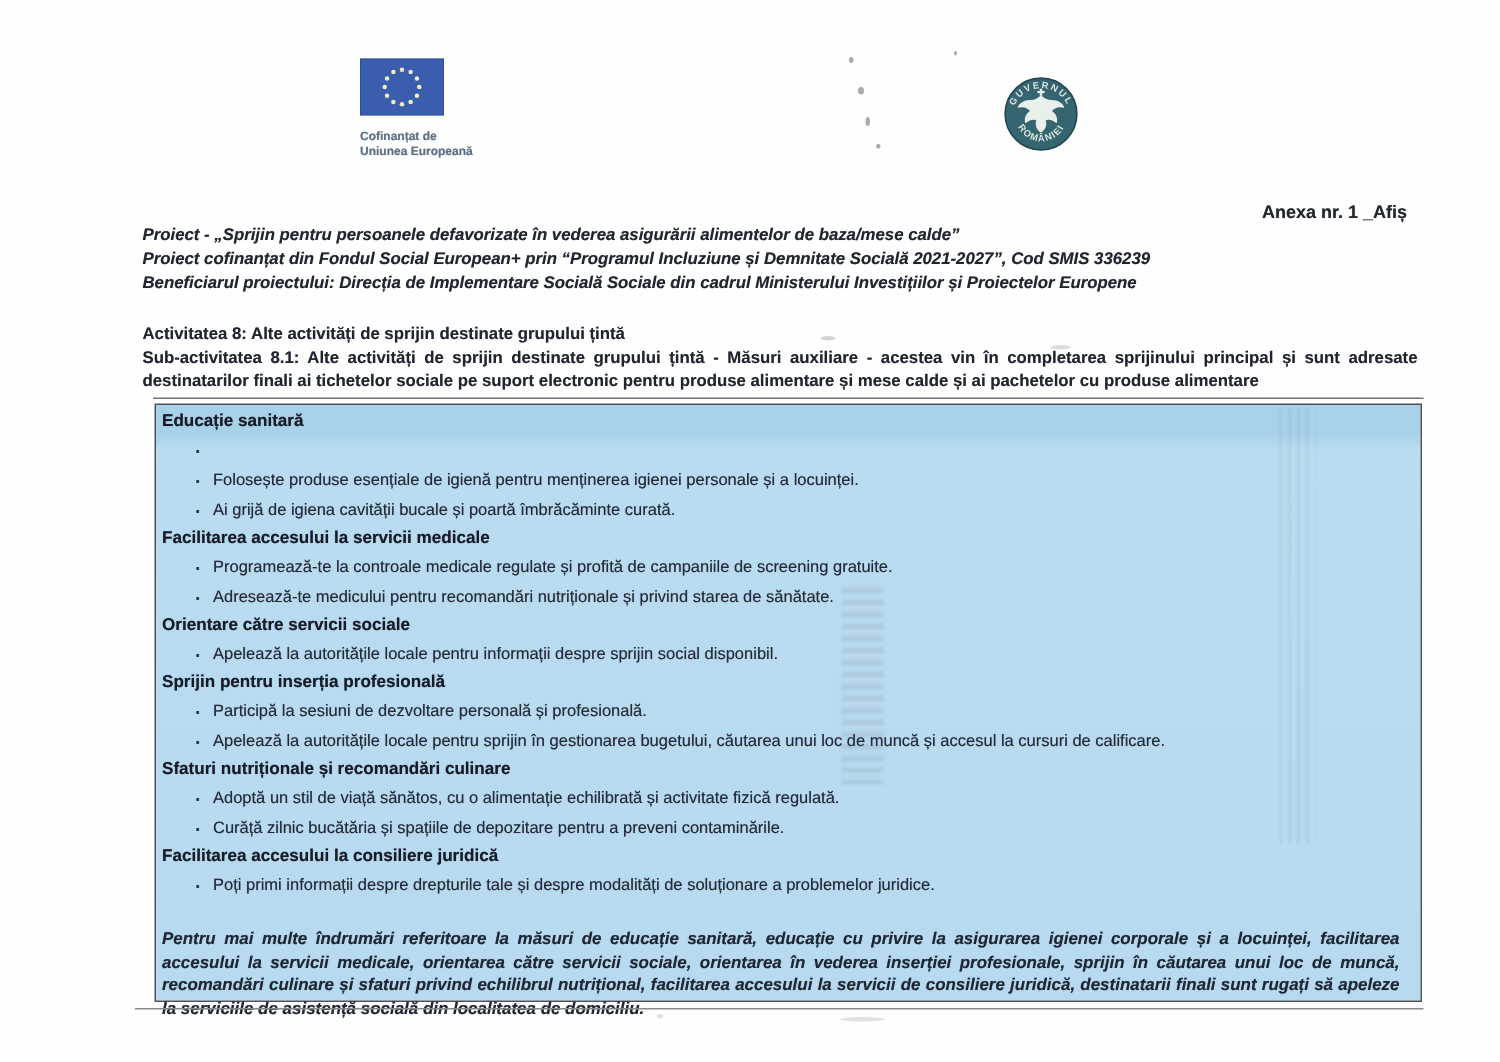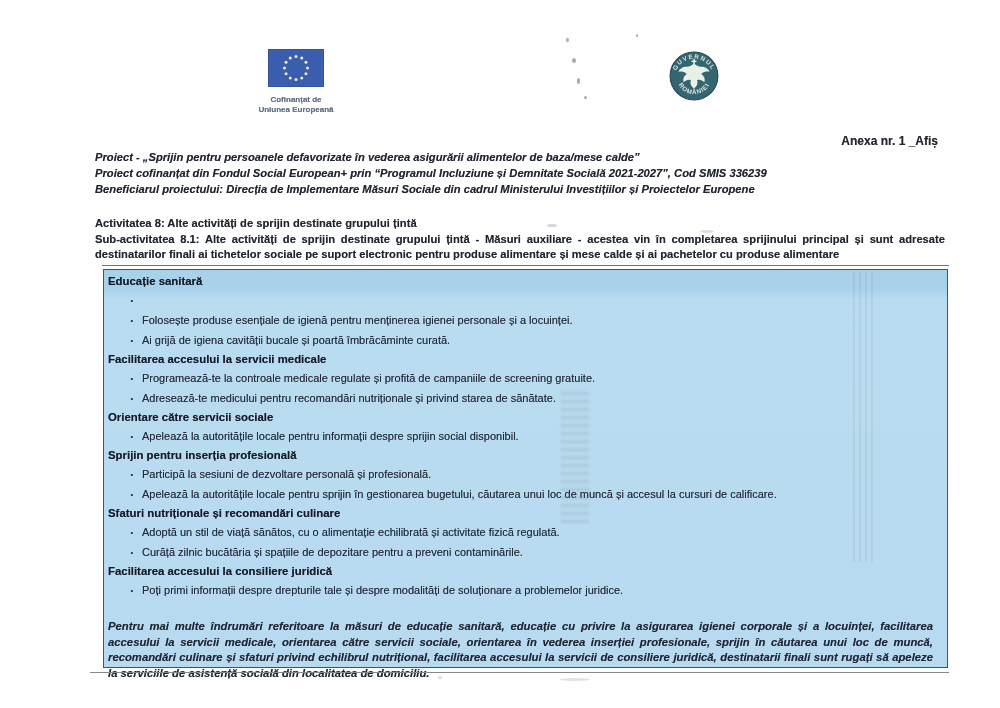--- a/index.html
+++ b/index.html
@@ -4,21 +4,21 @@
 <style>
   html,body{margin:0;padding:0;}
   body{
     width:1000px;height:708px;background:#ffffff;overflow:hidden;
     font-family:"Liberation Sans", sans-serif;
     position:relative;
     color:#242a36;
   }
   .page{position:absolute;inset:0;background:#fefefe;}
   
-  .eu-logo{position:absolute;left:240px;top:49px;width:112px;text-align:center;}
+  .eu-logo{position:absolute;left:240px;top:39px;width:112px;text-align:left;}
   .eu-flag{display:inline-block;}
   .eu-caption{margin-top:4px;font-size:8px;font-weight:bold;color:#5d7083;line-height:10px;
     text-shadow:0 0 0.6px rgba(93,112,131,0.6);}
   .gov-logo{position:absolute;left:668px;top:50px;width:52px;height:52px;filter:blur(0.3px);}
   
   .annex{position:absolute;top:134px;right:62px;font-size:12px;font-weight:bold;color:#23272f;
     text-shadow:0 0 0.5px rgba(35,39,47,0.55);}
   
   .project-block{position:absolute;left:95px;top:149px;width:852px;
     font-size:11.2px;font-style:italic;font-weight:bold;line-height:16px;color:#20252f;
@@ -113,21 +113,21 @@
         <textPath href="#arcBot" startOffset="50%" text-anchor="middle">ROMÂNIEI</textPath>
       </text>
     </svg>
   </div>
 
   <div class="annex">Anexa nr. 1 _Afiș</div>
 
   <div class="project-block">
     <div>Proiect - „Sprijin pentru persoanele defavorizate în vederea asigurării alimentelor de baza/mese calde”</div>
     <div>Proiect cofinanțat din Fondul Social European+ prin “Programul Incluziune și Demnitate Socială 2021-2027”, Cod SMIS 336239</div>
-    <div>Beneficiarul proiectului: Direcția de Implementare Măsuri Sociale din cadrul Ministerului Investițiilor și Proiectelor Europene</div>
+    <div>Beneficiarul proiectului: Direcția de Implementare Socială Sociale din cadrul Ministerului Investițiilor și Proiectelor Europene</div>
   </div>
 
   <div class="activity-block">
     <div>
       <span class="lbl">Activitatea 8:</span>
       <span>Alte activități de sprijin destinate grupului țintă</span>
     </div>
     <div class="wrap">
       <span class="lbl">Sub-activitatea 8.1:</span>
       <span>Alte activități de sprijin destinate grupului țintă - Măsuri auxiliare - acestea vin în completarea sprijinului principal și sunt adresate destinatarilor finali ai tichetelor sociale pe suport electronic pentru produse alimentare și mese calde și ai pachetelor cu produse alimentare</span>

